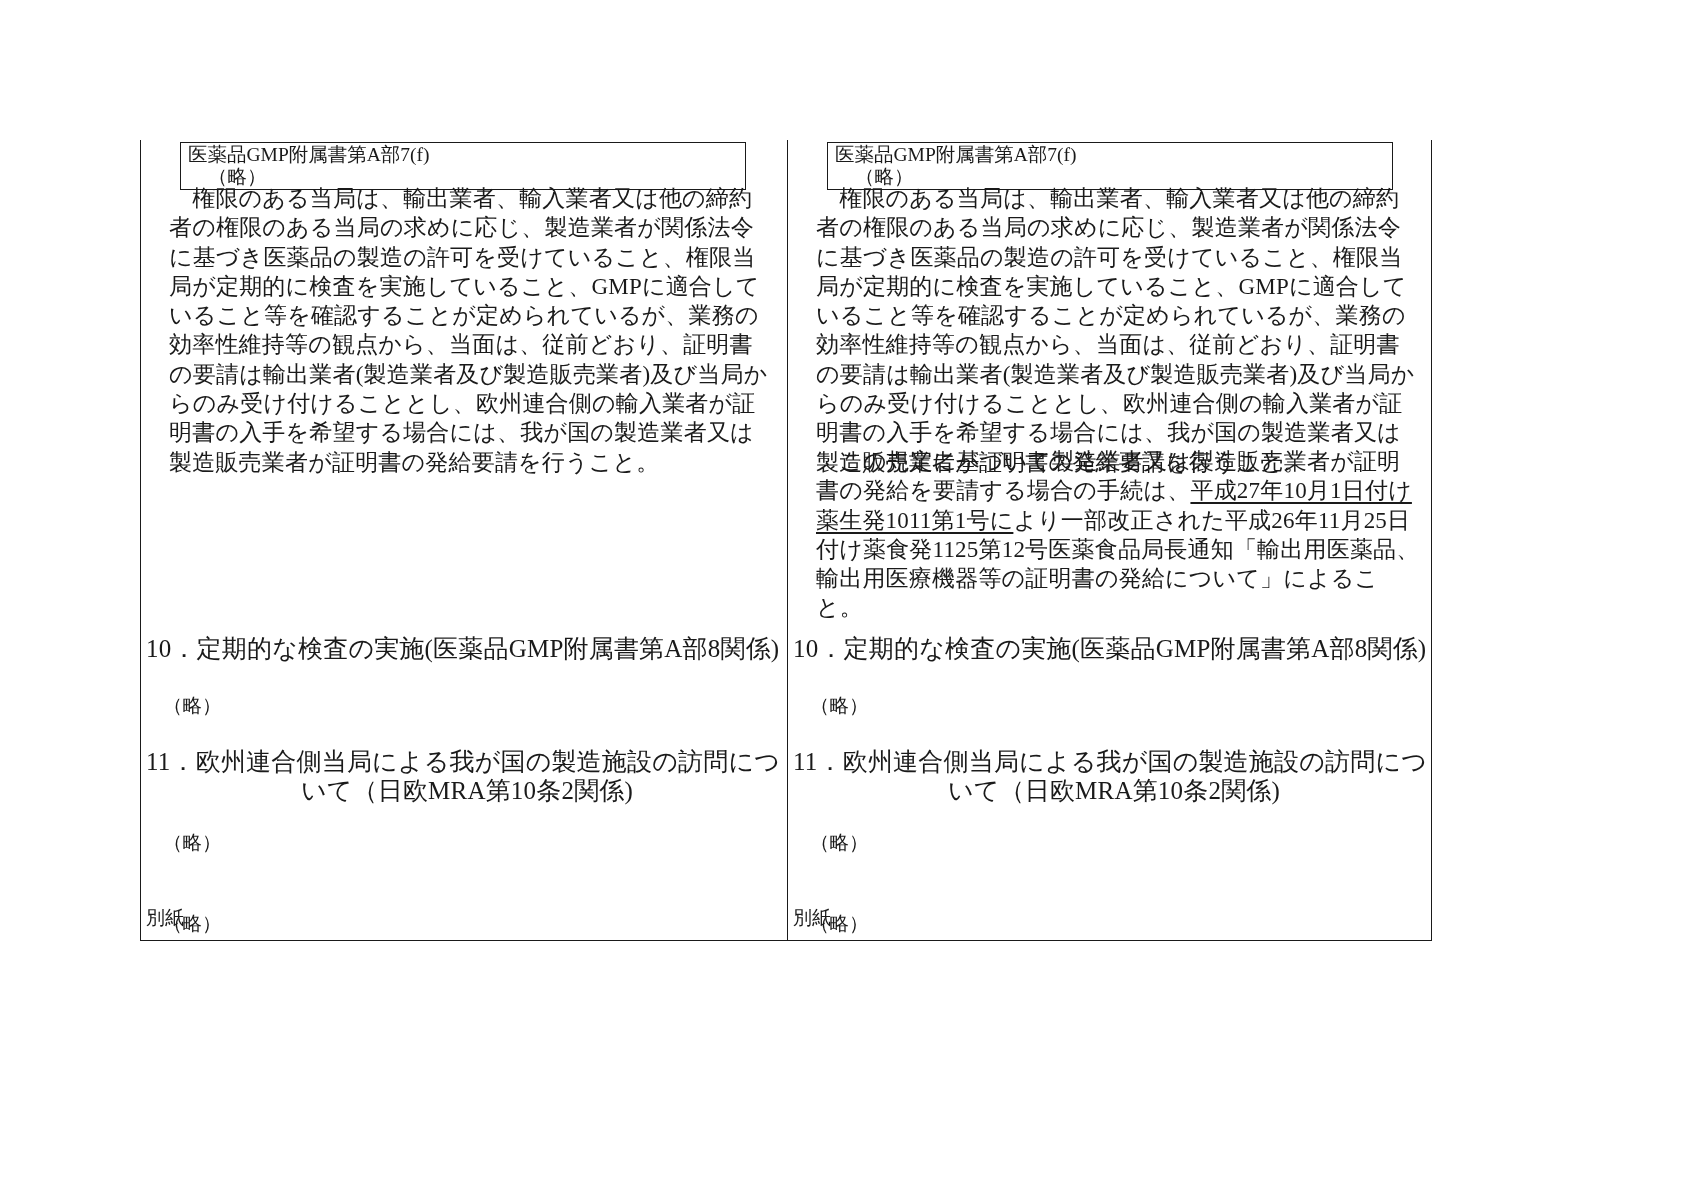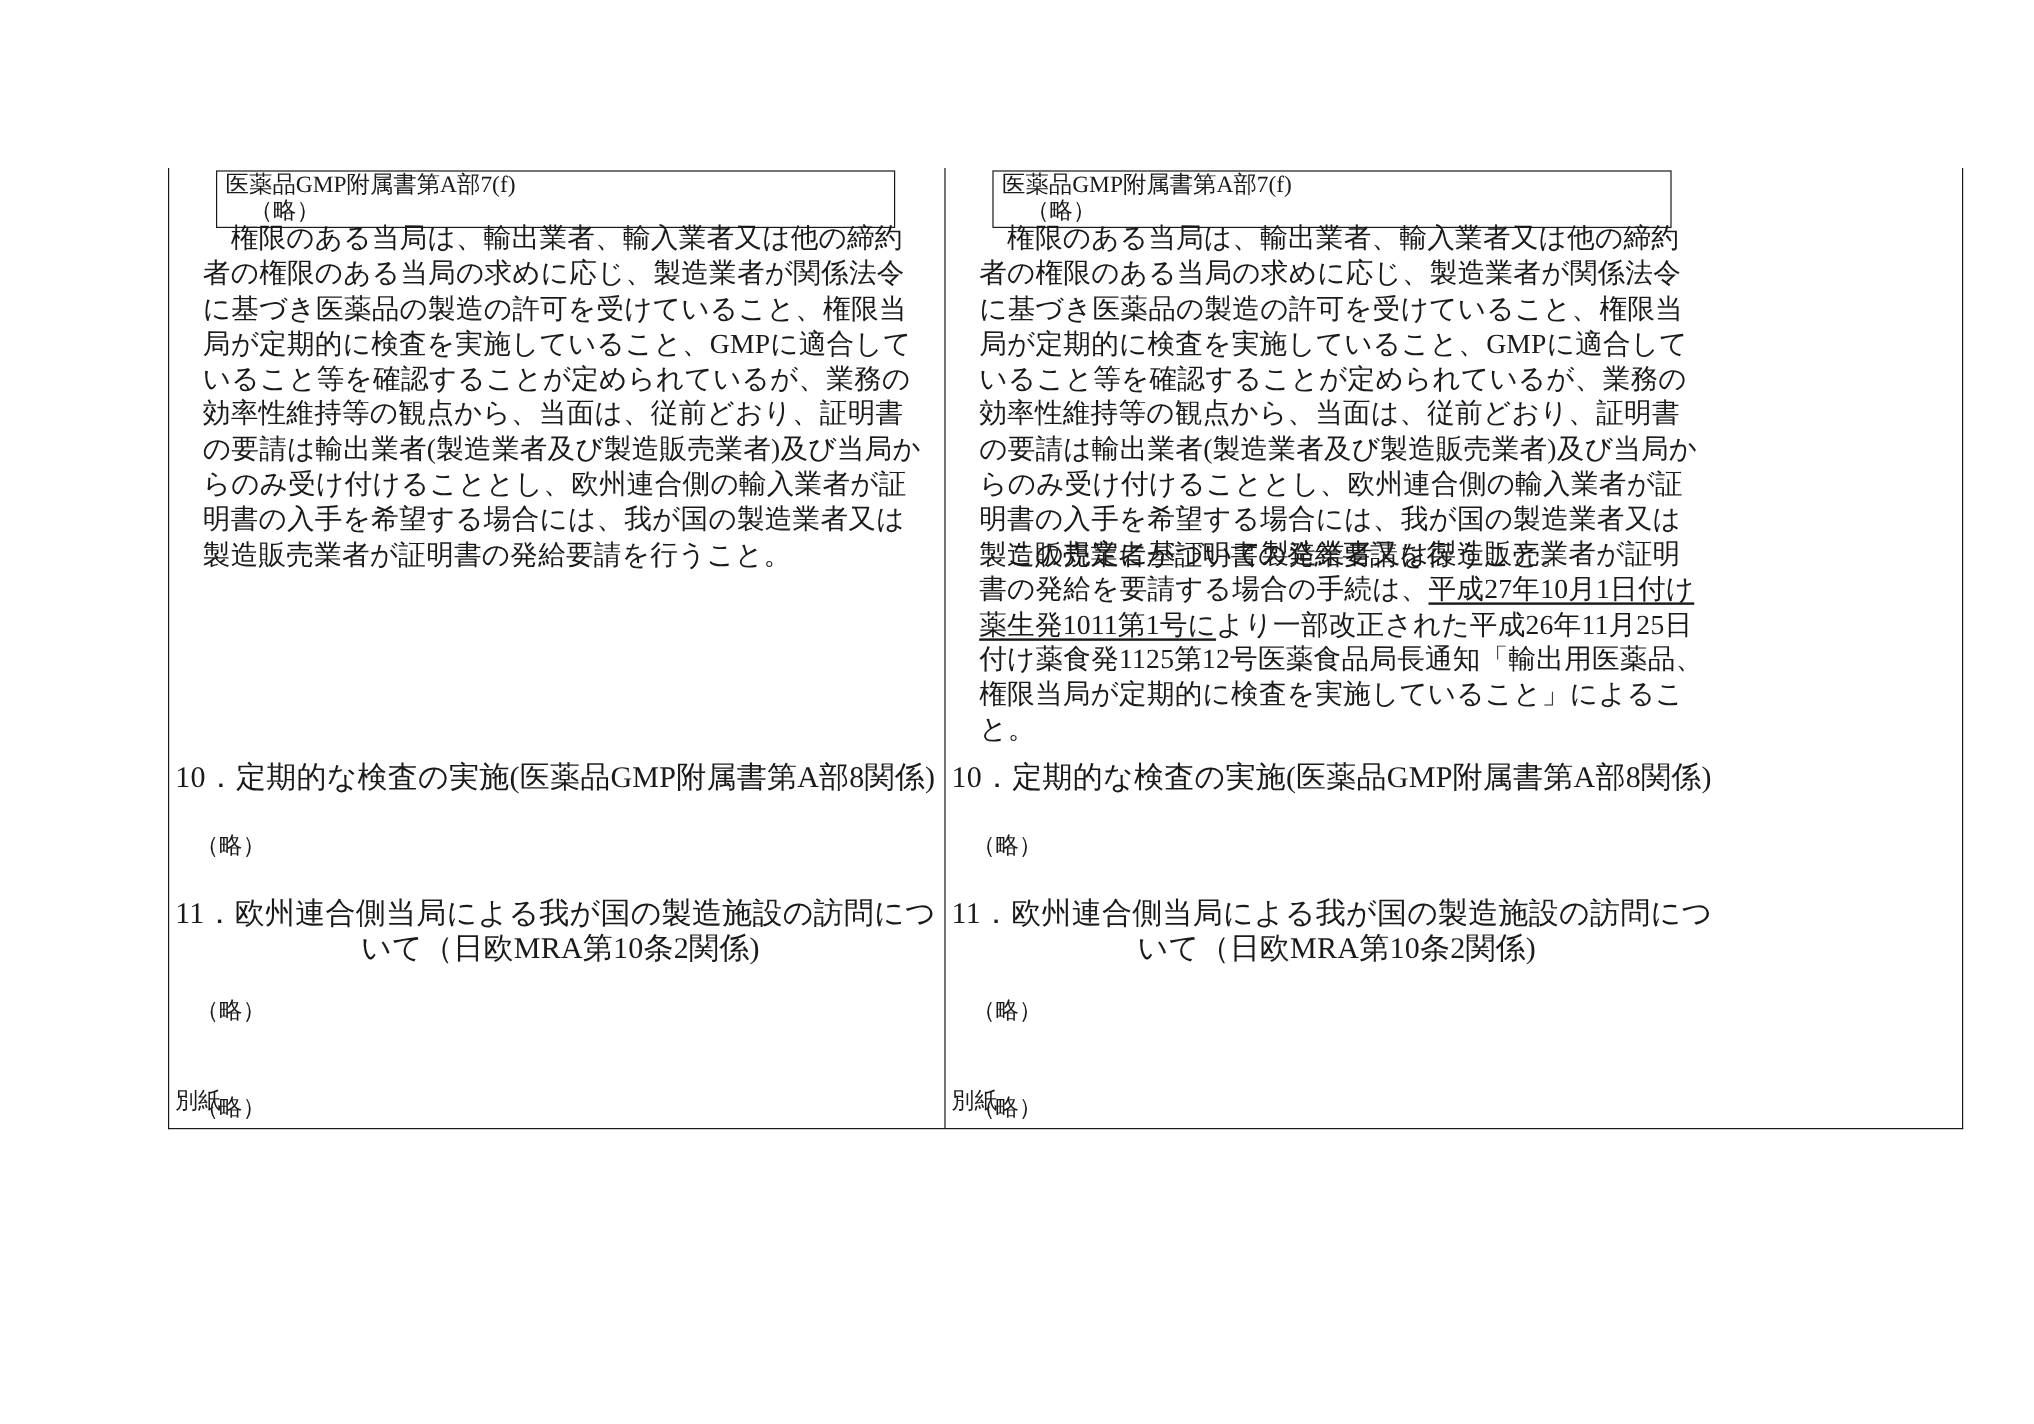--- a/index.html
+++ b/index.html
@@ -10,21 +10,21 @@
     position: relative;
     background: #ffffff;
     color: #1a1a1a;
     font-family: "Liberation Serif", "DejaVu Serif", serif;
     overflow: hidden;
   }
   .cmp-table {
     position: absolute;
     left: 140px;
     top: 140px;
-    width: 1496px;
+    width: 1292px;
     height: 801px;
     border-left: 1px solid #1a1a1a;
     border-right: 1px solid #1a1a1a;
     border-bottom: 1px solid #1a1a1a;
   }
   .divider {
     position: absolute;
     left: 646px;
     top: 0;
     width: 1px;
@@ -128,21 +128,21 @@
   <div class="divider"></div>
 
   <div class="col col-right">
     <div class="hbox">
       <div>医薬品GMP附属書第A部7(f)</div>
       <div class="ryaku-line">（略）</div>
     </div>
 
     <div class="para p-authority">　権限のある当局は、輸出業者、輸入業者又は他の締約者の権限のある当局の求めに応じ、製造業者が関係法令に基づき医薬品の製造の許可を受けていること、権限当局が定期的に検査を実施していること、GMPに適合していること等を確認することが定められているが、業務の効率性維持等の観点から、当面は、従前どおり、証明書の要請は輸出業者(製造業者及び製造販売業者)及び当局からのみ受け付けることとし、欧州連合側の輸入業者が証明書の入手を希望する場合には、我が国の製造業者又は製造販売業者が証明書の発給要請を行うこと。</div>
 
-    <div class="para p-procedure"><span>　この規定に基づいて製造業者又は製造販売業者が証明書の発給を要請する場合の手続は、</span><span class="u">平成27年10月1日付け薬生発1011第1号に</span><span>より一部改正された平成26年11月25日付け薬食発1125第12号医薬食品局長通知「輸出用医薬品、権限当局が定期的に検査を実施していること」によること。</span></div>
+    <div class="para p-procedure"><span>　この規定に基づいて製造業者又は製造販売業者が証明書の発給を要請する場合の手続は、</span><span class="u">平成27年10月1日付け薬生発1011第1号に</span><span>より一部改正された平成26年11月25日付け薬食発1125第12号医薬食品局長通知「輸出用医薬品、輸出用医療機器等の証明書の発給について」によること。</span></div>
 
     <div class="item i10">10．定期的な検査の実施(医薬品GMP附属書第A部8関係)</div>
     <div class="ryaku r1">（略）</div>
     <div class="item i11">11．欧州連合側当局による我が国の製造施設の訪問について（日欧MRA第10条2関係)</div>
     <div class="ryaku r2">（略）</div>
     <div class="appendix">別紙</div>
     <div class="ryaku r3">（略）</div>
   </div>
 
 </div>

